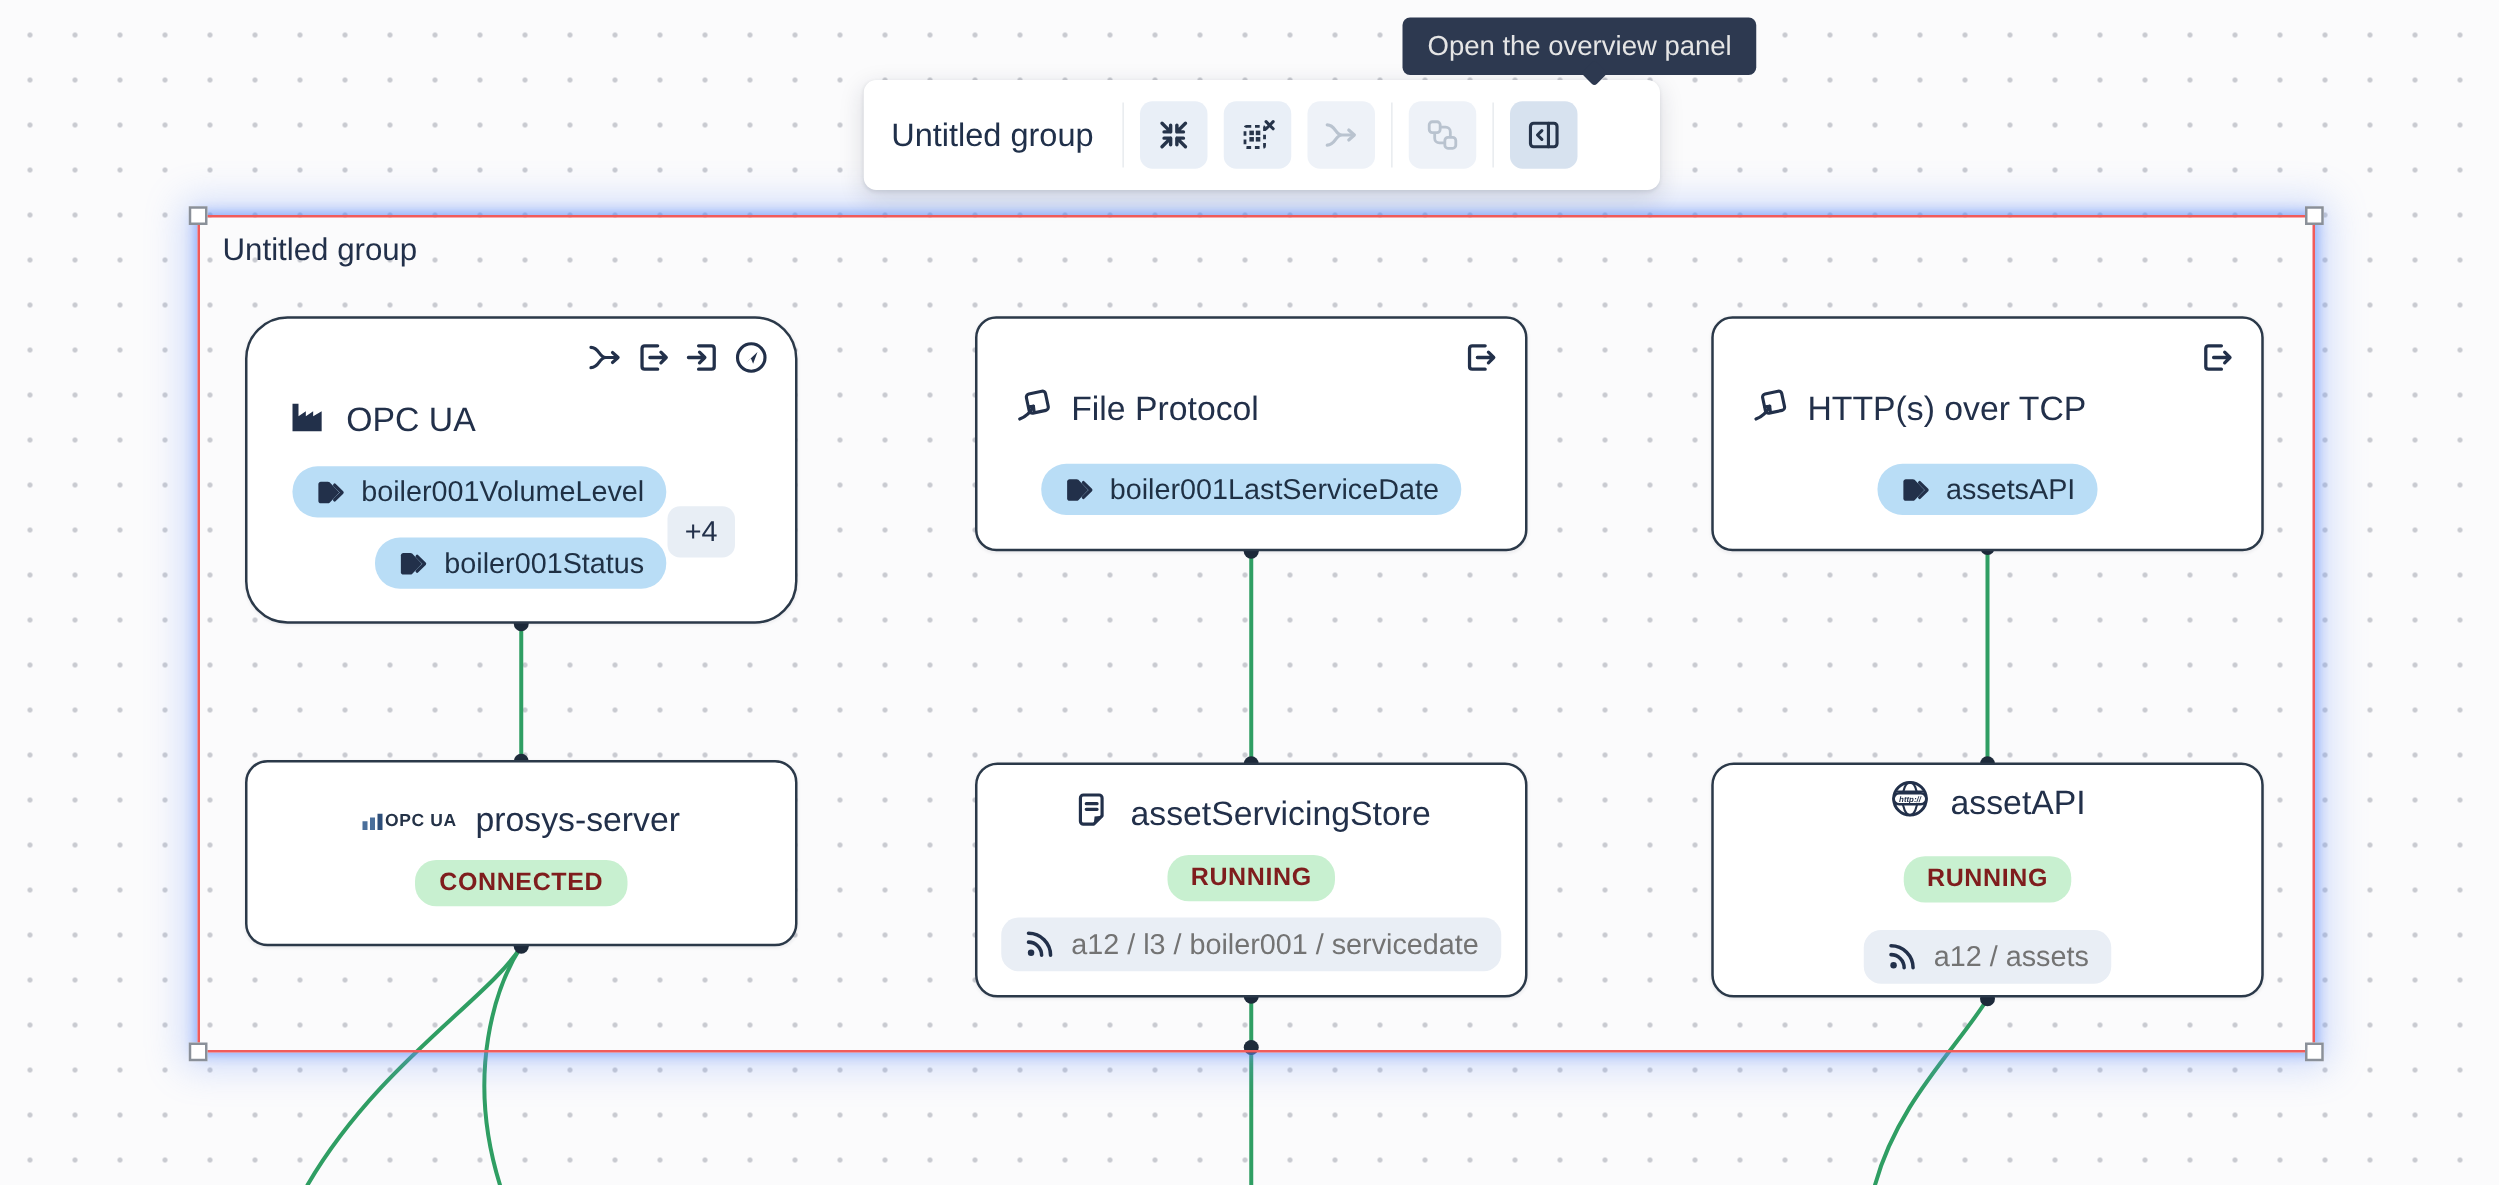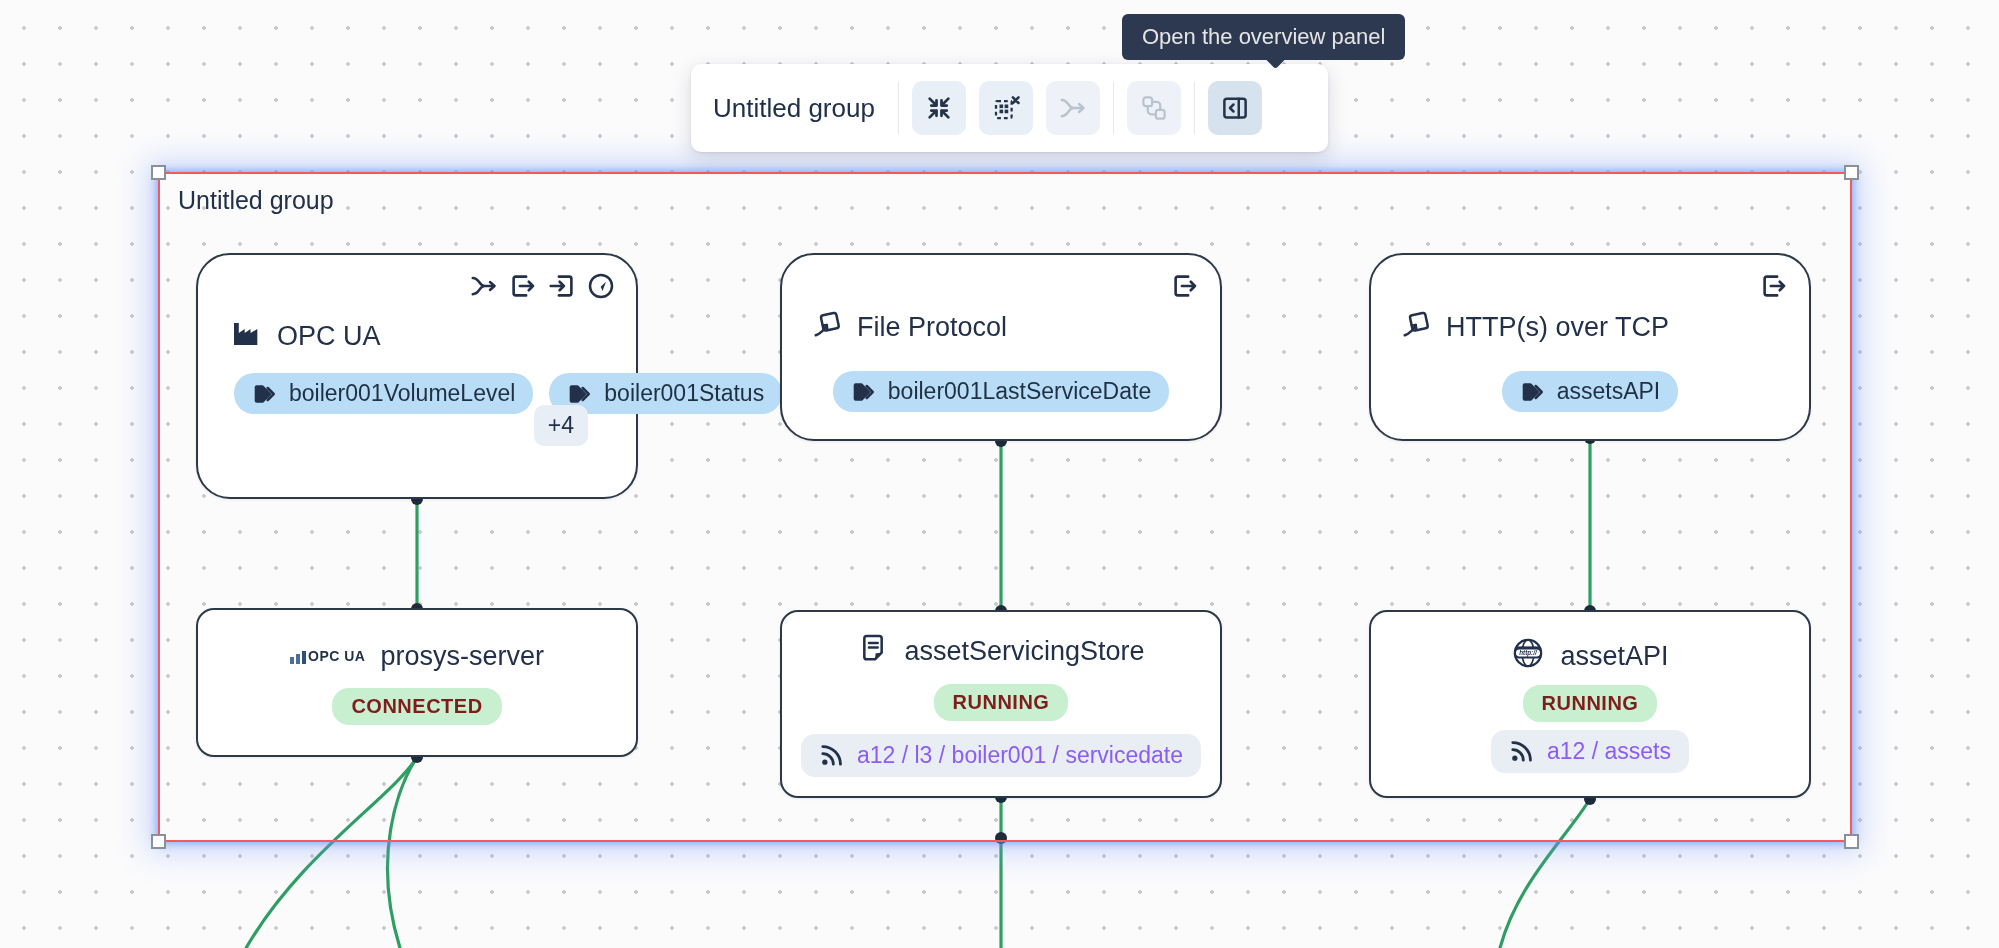--- a/index.html
+++ b/index.html
@@ -24,39 +24,39 @@
   .node-round{border-radius:34px;}
   .node-sq{border-radius:18px;}
   .node-actions{position:absolute;top:16px;right:20px;display:flex;align-items:center;gap:9px;color:#22304a;}
   .node-actions svg{display:block;}
   .node-header{display:flex;align-items:center;gap:15px;color:#22304a;font-size:27px;font-weight:500;}
   .tag-chip{display:inline-flex;align-items:center;gap:11px;background:#b9ddf6;border-radius:20px;
     padding:7px 18px;font-size:23px;color:#1f3044;}
   .status-chip{display:inline-block;background:#c8f0d0;color:#7f1d1d;font-weight:bold;
     font-size:20px;letter-spacing:.5px;border-radius:17px;padding:7px 19px;}
   .topic-chip{display:inline-flex;align-items:center;gap:12px;background:#e9eef5;border-radius:14px;
-    padding:8px 18px;font-size:23px;color:#8b5cf6;}
+    padding:8px 18px;font-size:23px;color:#737373;}
   .overflow-badge{display:inline-block;background:#e8eef5;border-radius:10px;padding:7px 14px;
     font-size:23px;color:#22304a;}
   
   .node-opcua{left:196px;top:253px;width:442px;height:246px;}
   .node-opcua .node-header{position:absolute;left:32px;top:62px;}
-  .node-opcua .tags-col{position:absolute;left:36px;top:118px;display:flex;flex-direction:row;gap:16px;align-items:flex-end;}
+  .node-opcua .tags-col{position:absolute;left:36px;top:118px;display:flex;flex-direction:column;gap:16px;align-items:flex-end;}
   .node-opcua .overflow-badge{position:absolute;right:48px;top:150px;}
   
-  .node-proto{width:442px;height:188px;}
+  .node-proto{width:442px;height:188px;border-radius:17px;}
   .node-file{left:780px;top:253px;}
   .node-http{left:1369px;top:253px;}
   .node-proto .node-header{position:absolute;left:30px;top:54px;}
   .node-proto .tag-row{position:absolute;left:0;right:0;top:116px;display:flex;justify-content:center;}
   
   .node-lower{display:flex;flex-direction:column;align-items:center;justify-content:center;gap:16px;}
   .node-prosys{left:196px;top:608px;width:442px;height:149px;}
   .node-store{left:780px;top:610px;width:442px;height:188px;gap:13px;}
-  .node-api{left:1369px;top:610px;width:442px;height:188px;gap:8px;}
+  .node-api{left:1369px;top:610px;width:442px;height:188px;gap:22px;}
   .opcua-logo{display:inline-flex;align-items:flex-end;gap:2px;}
   .opcua-logo .bars{display:inline-flex;gap:2px;align-items:flex-end;}
   .opcua-logo .bar{width:4px;background:#4a6f9b;display:inline-block;}
   .opcua-logo .b1{height:7px;} .opcua-logo .b2{height:10px;} .opcua-logo .b3{height:13px;background:#2e4f7a;}
   .opcua-logo .logo-text{font-size:14px;font-weight:bold;color:#243247;letter-spacing:.5px;}
   
   .toolbar{position:absolute;left:691px;top:64px;width:637px;height:88px;background:#ffffff;
     border-radius:10px;box-shadow:0 6px 20px rgba(25,35,60,.15),0 1px 3px rgba(25,35,60,.1);
     display:flex;align-items:center;padding:0 22px;box-sizing:border-box;gap:13px;}
   .toolbar-title{font-size:26px;color:#20304a;margin-right:10px;white-space:nowrap;}

